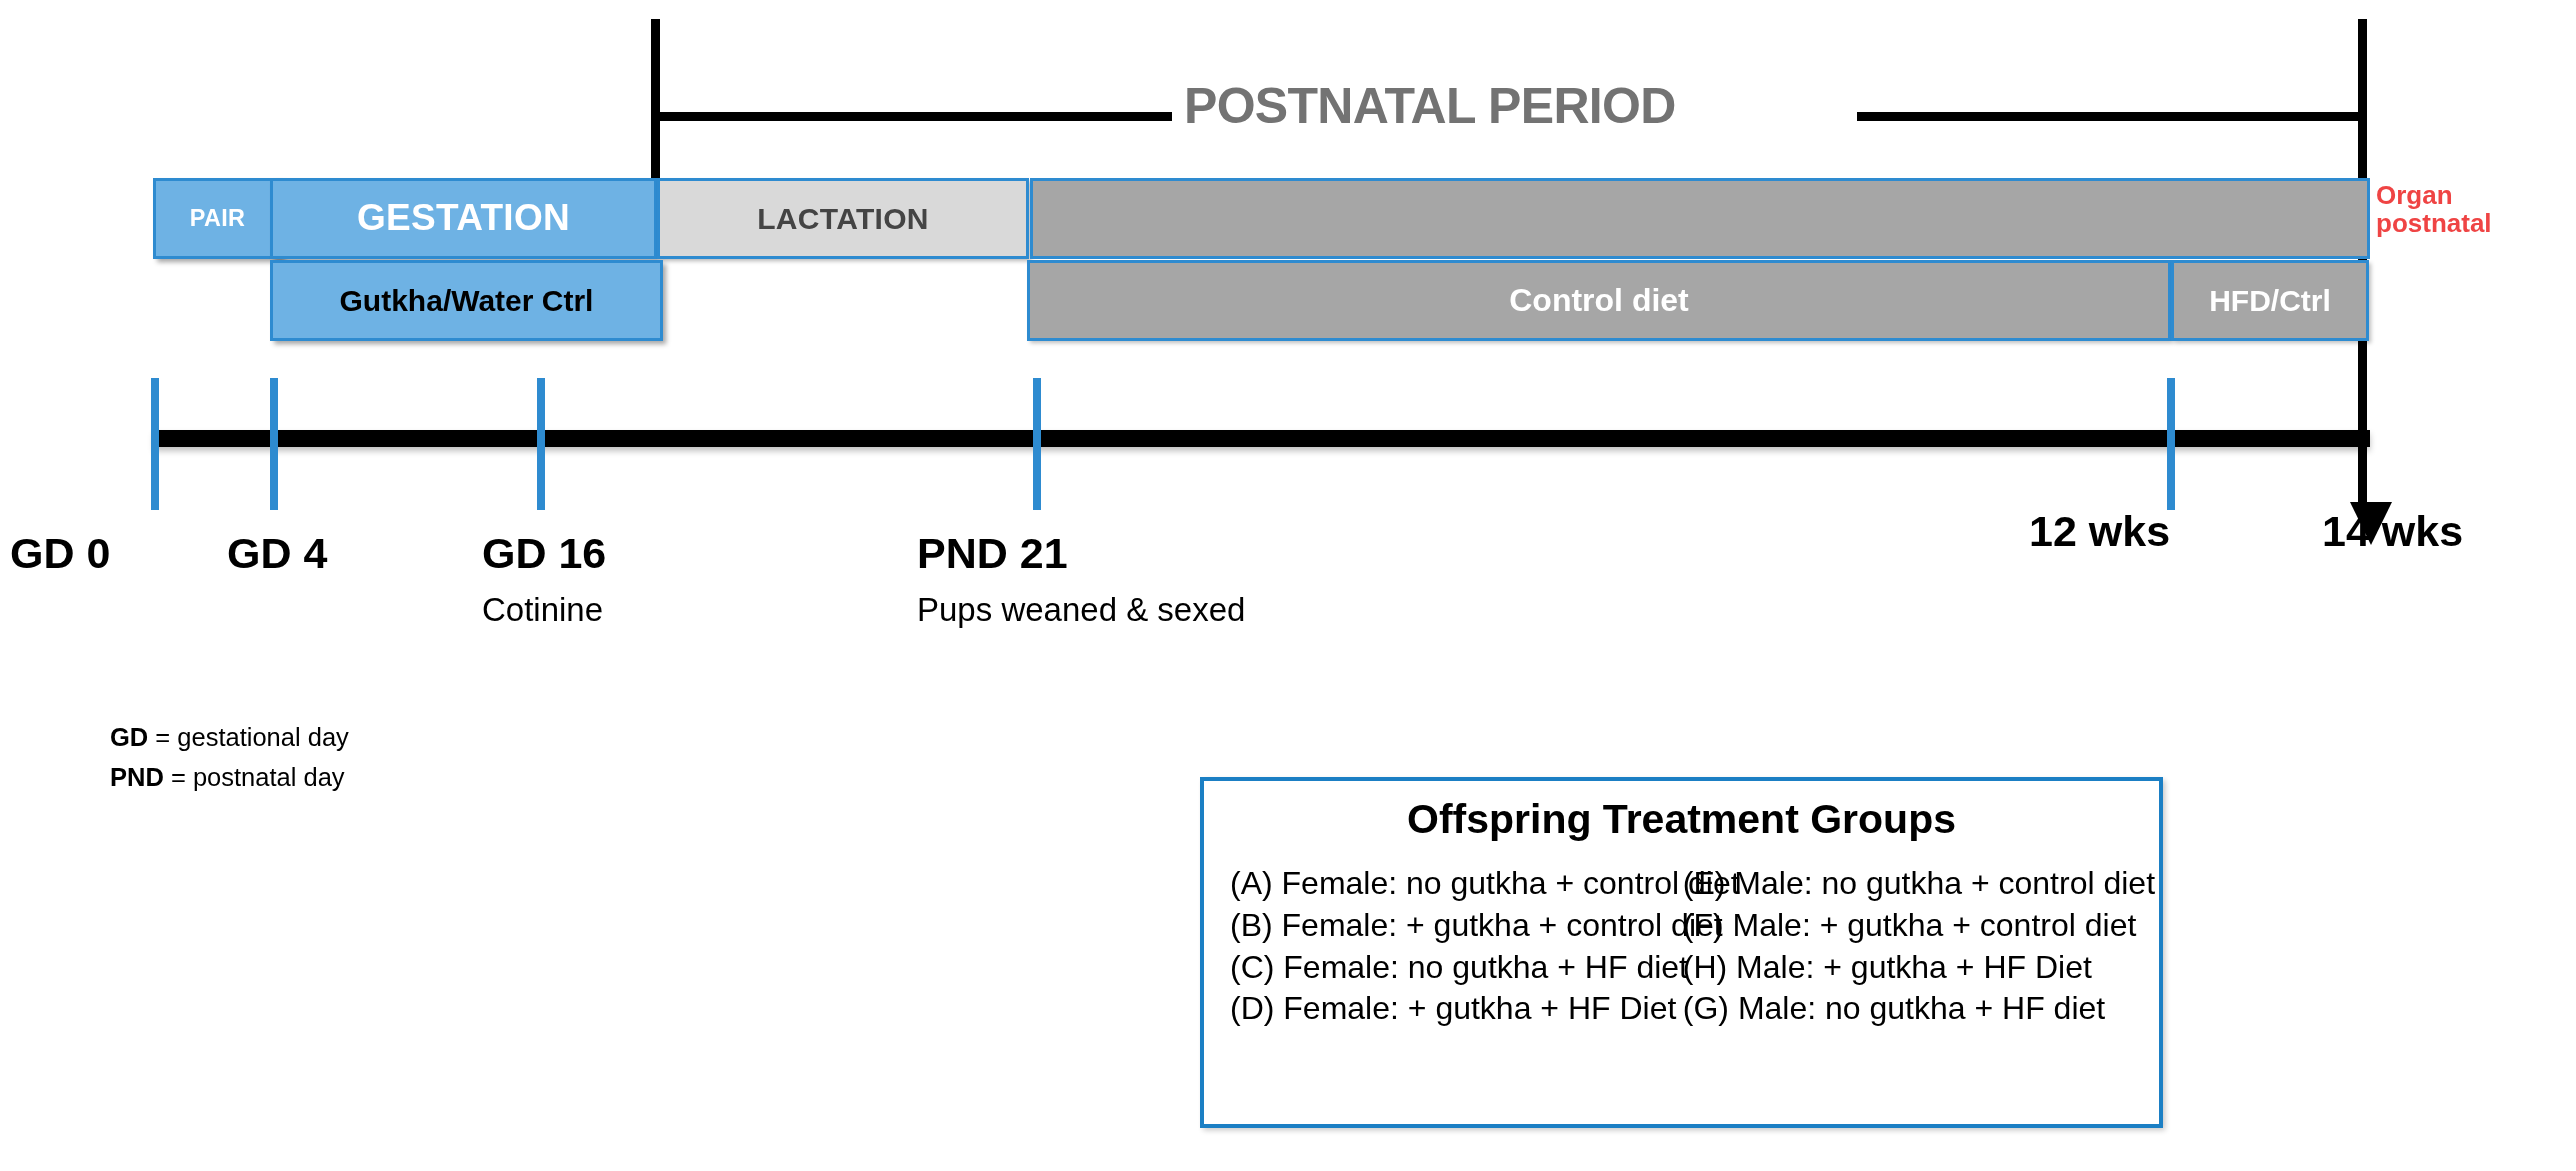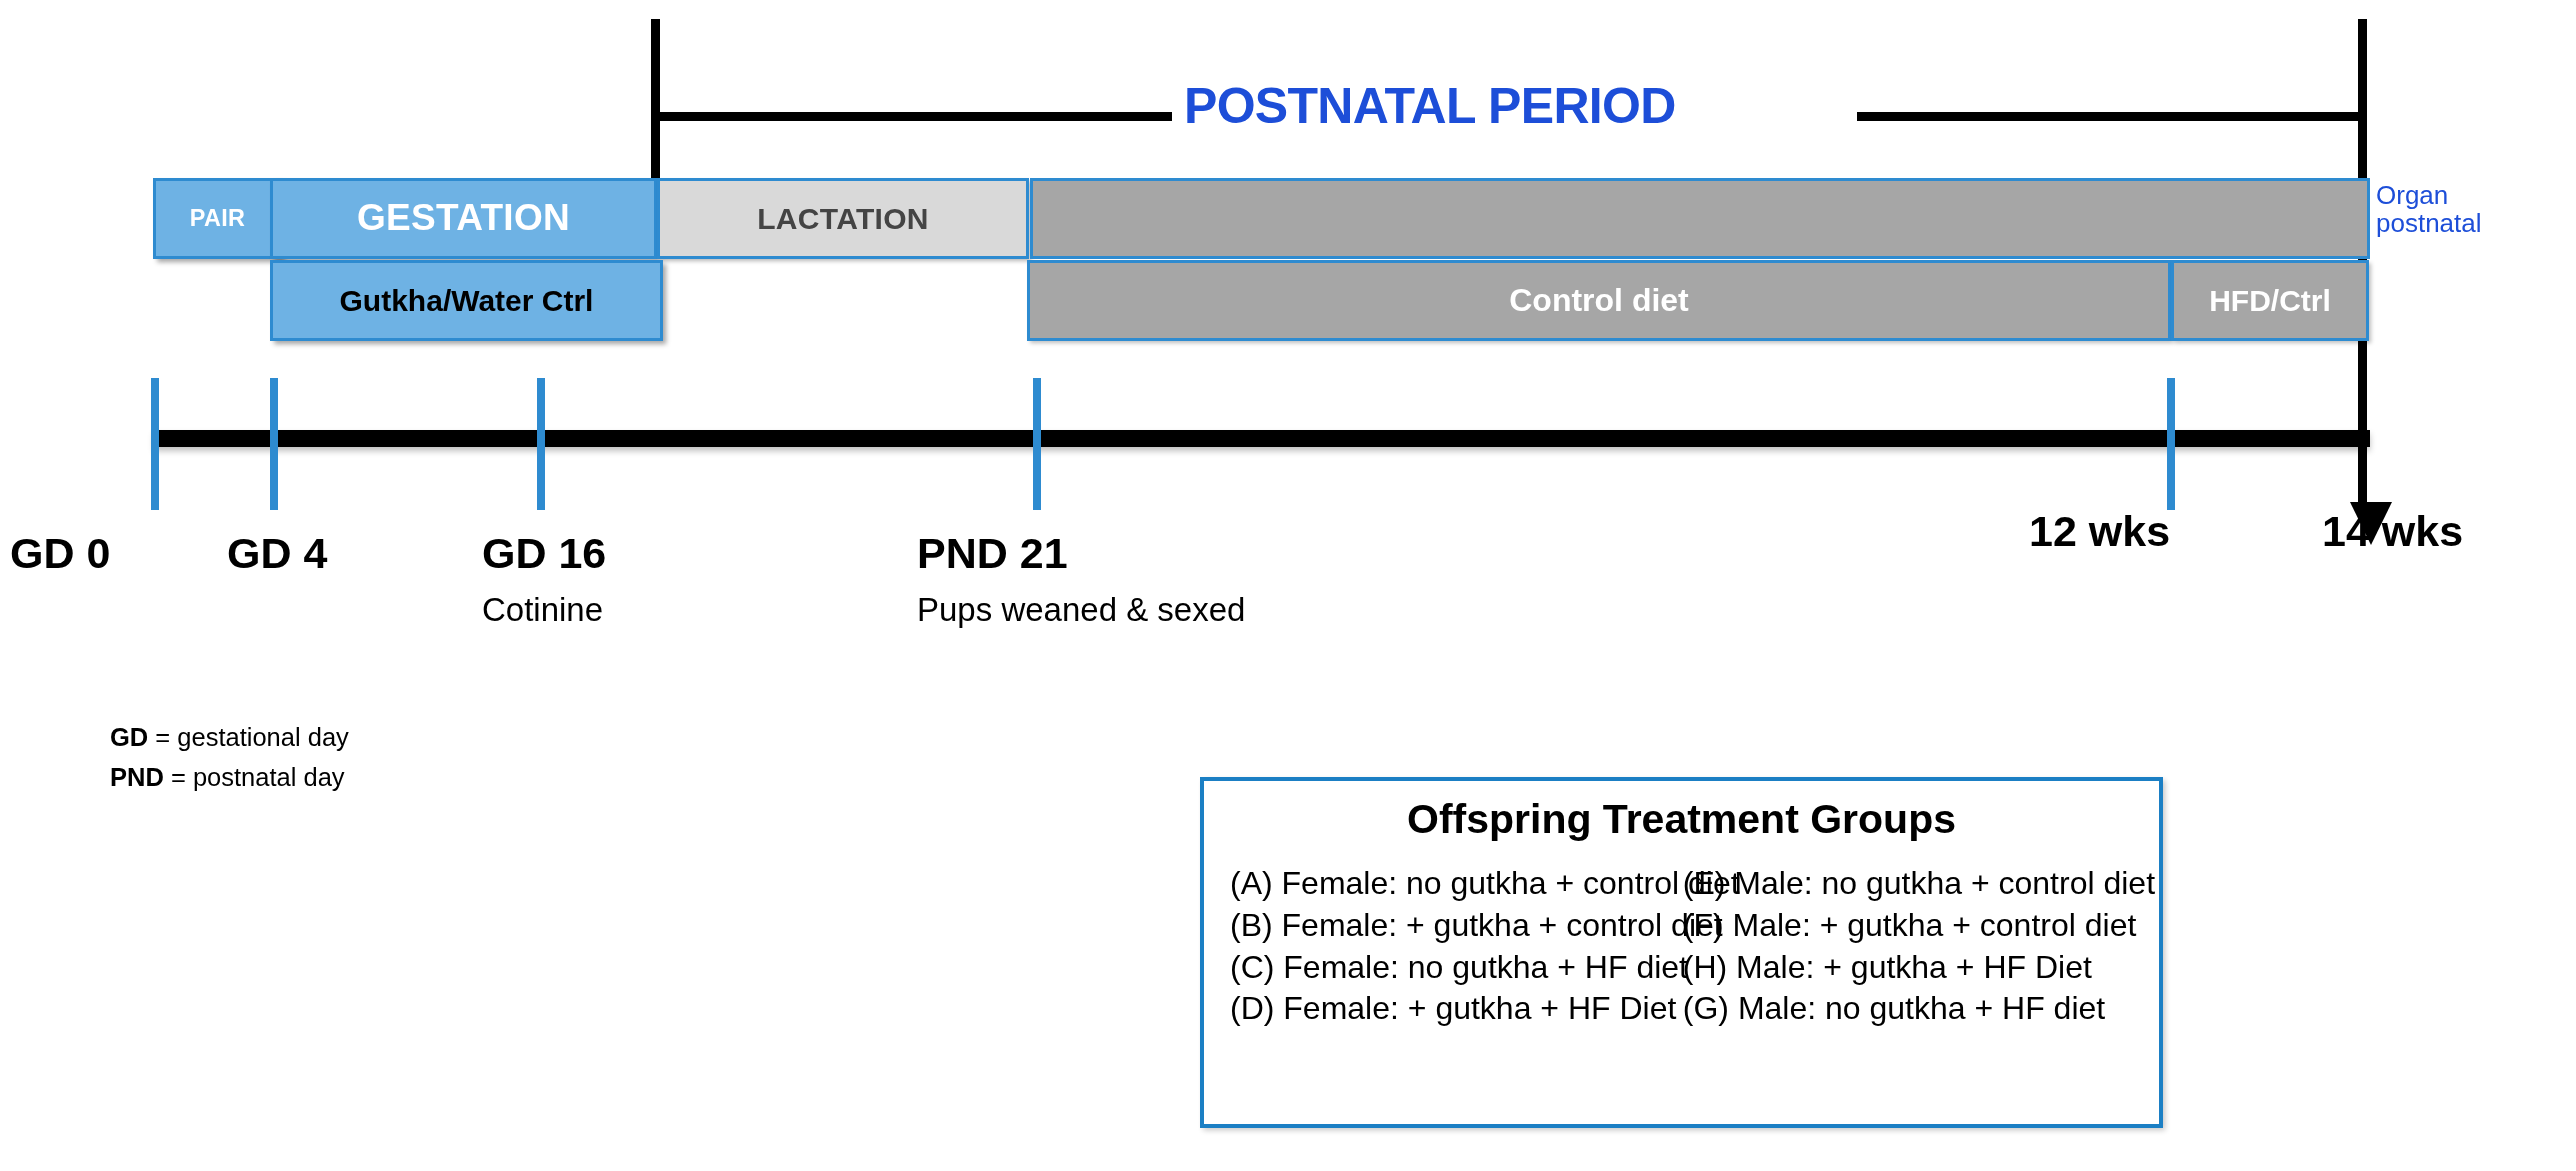--- a/index.html
+++ b/index.html
@@ -8,21 +8,21 @@
     width:2576px;height:1172px;position:relative;overflow:hidden;
     -webkit-font-smoothing:antialiased;
   }
   .stage{position:absolute;left:0;top:0;width:2576px;height:1172px;}
 
   
   .abs{position:absolute;box-sizing:border-box;}
 
   
   #postnatal-title{
-    font-size:50px;font-weight:bold;color:#1d4ed8;
+    font-size:50px;font-weight:bold;color:#737373;
     letter-spacing:-0.7px;white-space:nowrap;line-height:1;
   }
   .hrule{background:#000;height:9px;}
   .vrule{background:#000;width:9px;}
 
   
   .box{
     box-sizing:border-box;
     display:flex;align-items:center;justify-content:center;
     text-align:center;line-height:1.05;
@@ -59,21 +59,21 @@
     position:absolute;font-size:43px;font-weight:bold;color:#000;
     white-space:nowrap;line-height:1;
   }
   .tick-sub{
     position:absolute;font-size:33px;font-weight:normal;color:#000;
     white-space:nowrap;line-height:1;
   }
 
   
   #organ-collection{
-    position:absolute;font-size:26px;font-weight:normal;color:#1d4ed8;
+    position:absolute;font-size:26px;font-weight:bold;color:#ef4444;
     line-height:1.08;white-space:nowrap;
   }
 
   
   .keyline{
     position:absolute;font-size:25.5px;color:#000;white-space:nowrap;line-height:1;
   }
   .keyline b{font-weight:bold;}
 
   

